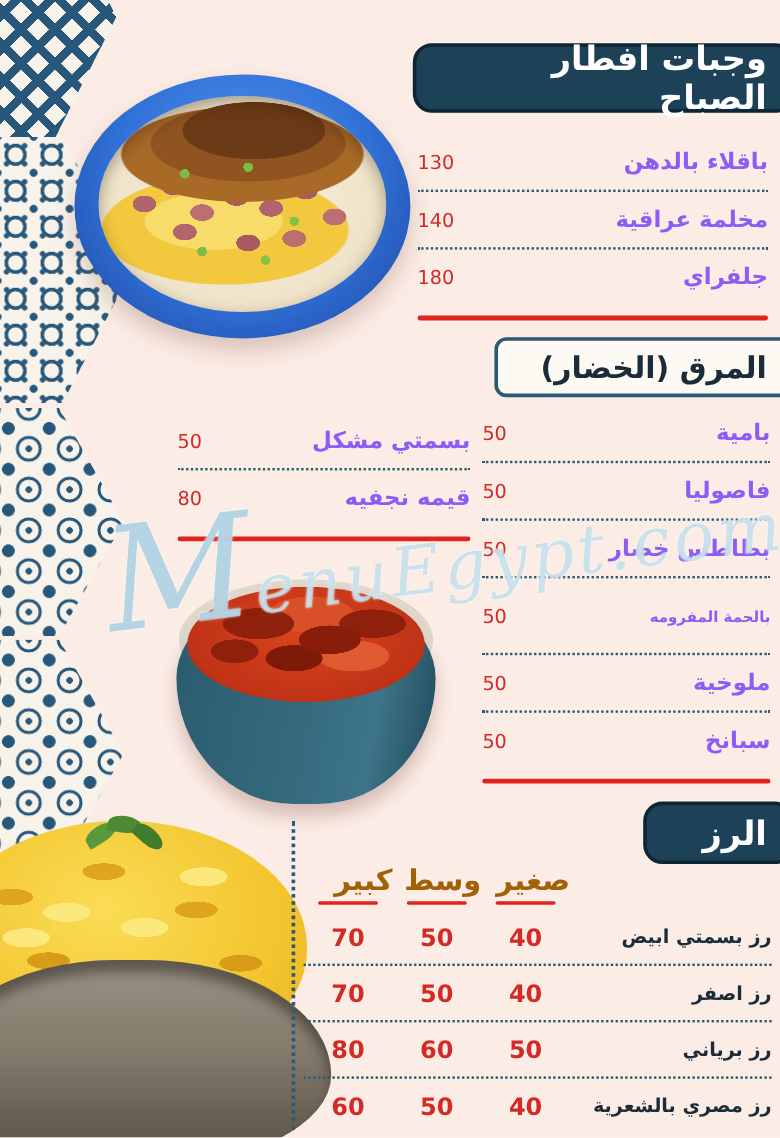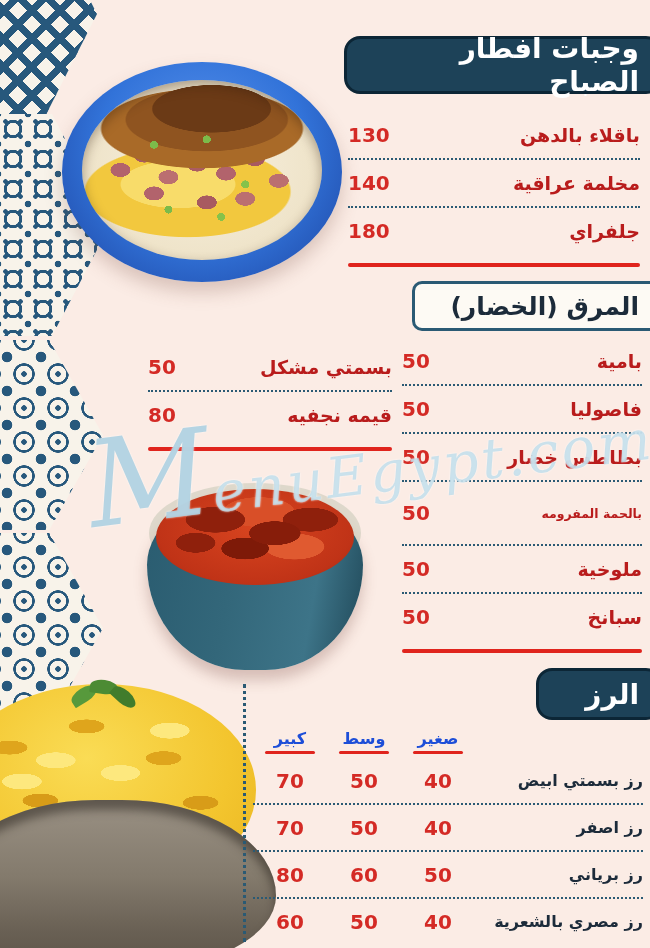--- a/index.html
+++ b/index.html
@@ -114,39 +114,39 @@
     font-size:28px;padding:0 20px;}
   .hdr-light{background:#fdfaf4;color:#1c2b3a;border:3px solid #2a5a74;border-radius:10px;
     font-size:25px;padding:0 20px;}
   #hdr-breakfast{left:344px;top:36px;right:-12px;height:58px;}
   #hdr-soup{left:412px;top:281px;right:-12px;height:50px;}
   #hdr-rice{left:536px;top:668px;right:-12px;height:52px;}
 
   .row{display:flex;justify-content:space-between;align-items:center;height:46px;
     border-bottom:2px dotted #2a5a74;}
   .row.last{border-bottom:none;}
-  .row .nm{color:#b91c1c;font-weight:bold;font-size:19px;}
+  .row .nm{color:#8b5cf6;font-weight:bold;font-size:19px;}
   .row .nm .sub{display:block;font-size:12.5px;margin-top:1px;}
-  .row .pr{color:#d42a25;font-weight:bold;font-size:20px;text-align:right;}
+  .row .pr{color:#d42a25;font-weight:normal;font-size:16px;text-align:right;}
   .row.tall{height:62px;}
   .redline{height:4px;background:#e0241d;border-radius:2px;margin-top:9px;}
 
   #list-breakfast{left:348px;top:112px;width:292px;}
   #list-soup-right{left:402px;top:338px;width:240px;}
   #list-soup-left{left:148px;top:344px;width:244px;}
 
   
   #rice-table{left:253px;top:698px;width:390px;}
   .rt-row{display:grid;grid-template-columns:168px 74px 74px 74px;align-items:center;height:45px;
     border-bottom:2px dotted #2a5a74;}
   .rt-row.head{height:56px;border-bottom:none;align-items:end;padding-bottom:4px;}
   .rt-row.last{border-bottom:none;}
   .rt-name{color:#1c2b3a;font-weight:bold;font-size:16px;text-align:right;}
   .rt-num{color:#d42a25;font-weight:bold;font-size:20px;text-align:center;}
-  .size-h{text-align:center;color:#1d4ed8;font-weight:bold;font-size:16px;}
+  .size-h{color:#a16207;font-weight:bold;font-size:24px;}
   .size-h .ul{display:block;width:50px;height:3px;background:#e0241d;border-radius:2px;margin:3px auto 0;}
   .vdots{position:absolute;left:243px;top:684px;height:258px;border-left:3px dotted #2a5a74;z-index:5;}
 </style>
 </head>
 <body>
 
 <div id="page">
 
   <div class="hex hex-knot"></div>
   <div class="hex hex-floral"></div>

